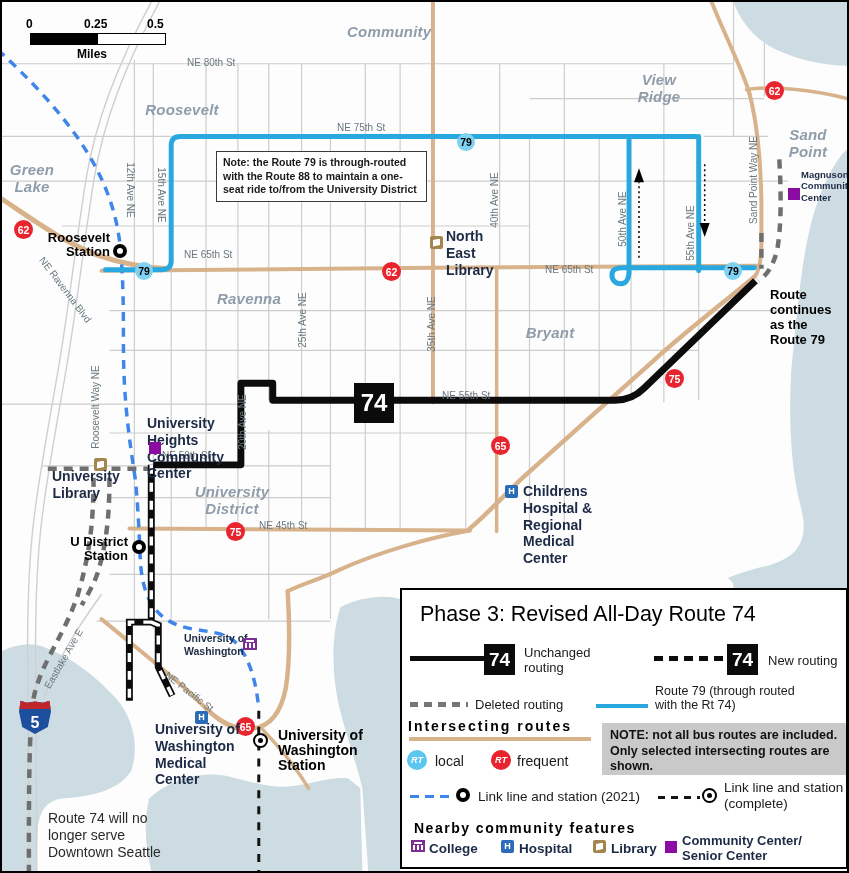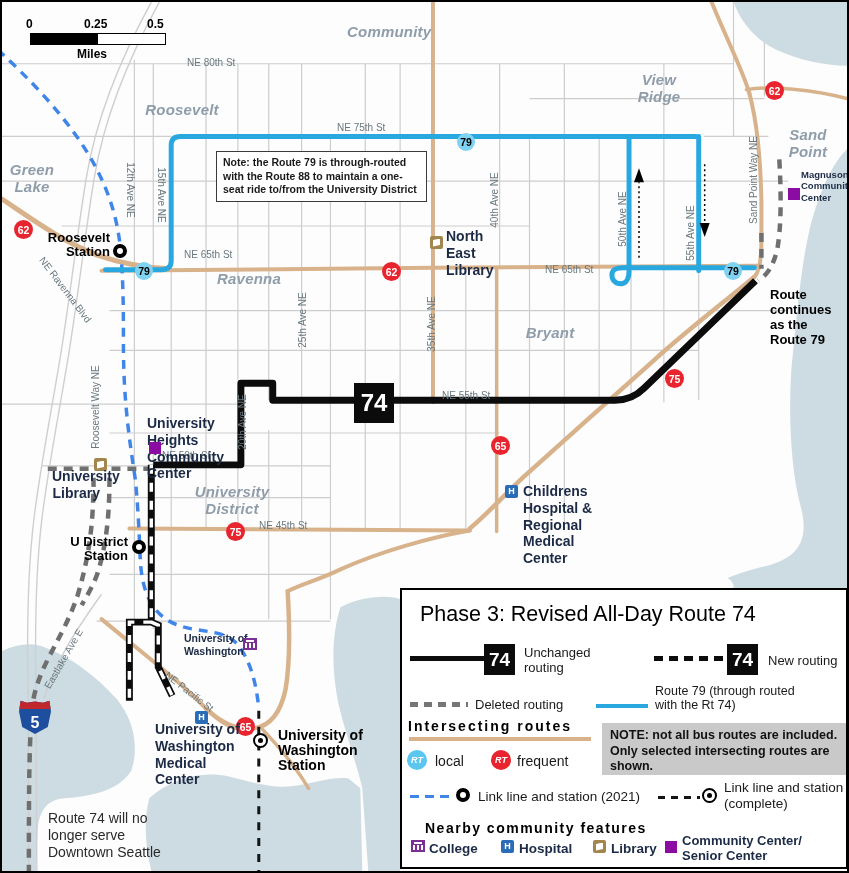--- a/index.html
+++ b/index.html
@@ -132,21 +132,21 @@
     <span class="scl-num" style="left:145px;top:15px;">0.5</span>
     <div class="abs" style="left:28px;top:31px;width:134px;height:10px;border:1.5px solid #000;background:linear-gradient(90deg,#000 0 50%,#fff 50% 100%);"></div>
     <span class="scl-num" style="left:75px;top:45px;">Miles</span>
   </div>
 
   <div class="nb" style="left:345px;top:22px;width:80px;">Community</div>
   <div class="nb" style="left:632px;top:70px;width:50px;">View Ridge</div>
   <div class="nb" style="left:780px;top:125px;width:52px;">Sand Point</div>
   <div class="nb" style="left:4px;top:160px;width:52px;">Green Lake</div>
   <div class="nb" style="left:142px;top:100px;width:76px;">Roosevelt</div>
-  <div class="nb" style="left:212px;top:269px;width:70px;">Ravenna</div>
+  <div class="nb" style="left:212px;top:289px;width:70px;">Ravenna</div>
   <div class="nb" style="left:520px;top:323px;width:56px;">Bryant</div>
   <div class="nb" style="left:187px;top:482px;width:86px;">University District</div>
 
   <div class="st" style="left:185px;top:55px;">NE 80th St</div>
   <div class="st" style="left:335px;top:120px;">NE 75th St</div>
   <div class="st" style="left:182px;top:247px;">NE 65th St</div>
   <div class="st" style="left:543px;top:262px;">NE 65th St</div>
   <div class="st" style="left:440px;top:388px;">NE 55th St</div>
   <div class="st" style="left:160px;top:448px;">NE 50th St</div>
   <div class="st" style="left:257px;top:518px;">NE 45th St</div>
@@ -276,21 +276,21 @@
     <div class="lg-line" style="left:8px;top:205px;width:44px;height:3px;background:repeating-linear-gradient(90deg,#3f86e8 0 9px,transparent 9px 15px);"></div>
     <div class="ring" style="left:54px;top:198px;position:absolute;"></div>
     <div class="lg-txt" style="left:76px;top:199px;font-size:13.5px;">Link line and station (2021)</div>
 
     <div class="lg-line" style="left:256px;top:206px;width:42px;height:2.5px;background:repeating-linear-gradient(90deg,#141414 0 7px,transparent 7px 13px);"></div>
     <div class="bullseye" style="left:300px;top:198px;">
         <span class="dot"></span>
       </div>
     <div class="lg-txt" style="left:322px;top:190px;width:132px;font-size:13.5px;">Link line and station (complete)</div>
 
-    <div class="lg-head" style="left:23px;top:230px;letter-spacing:1.5px;">Nearby community features</div>
+    <div class="lg-head" style="left:12px;top:230px;letter-spacing:1.5px;">Nearby community features</div>
     <div class="icon-col" style="left:9px;top:250px;">
         <span class="roof"></span>
         <span class="cols"></span>
       </div>
     <div class="lg-txt" style="left:27px;top:251px;font-size:13.5px;color:#1c2a45;font-weight:bold;">College</div>
     <div class="icon-h" style="left:99px;top:250px;"><span>H</span></div>
     <div class="lg-txt" style="left:117px;top:251px;font-size:13.5px;color:#1c2a45;font-weight:bold;">Hospital</div>
     <div class="icon-lib" style="left:191px;top:250px;">
         <span class="mark"></span>
       </div>

